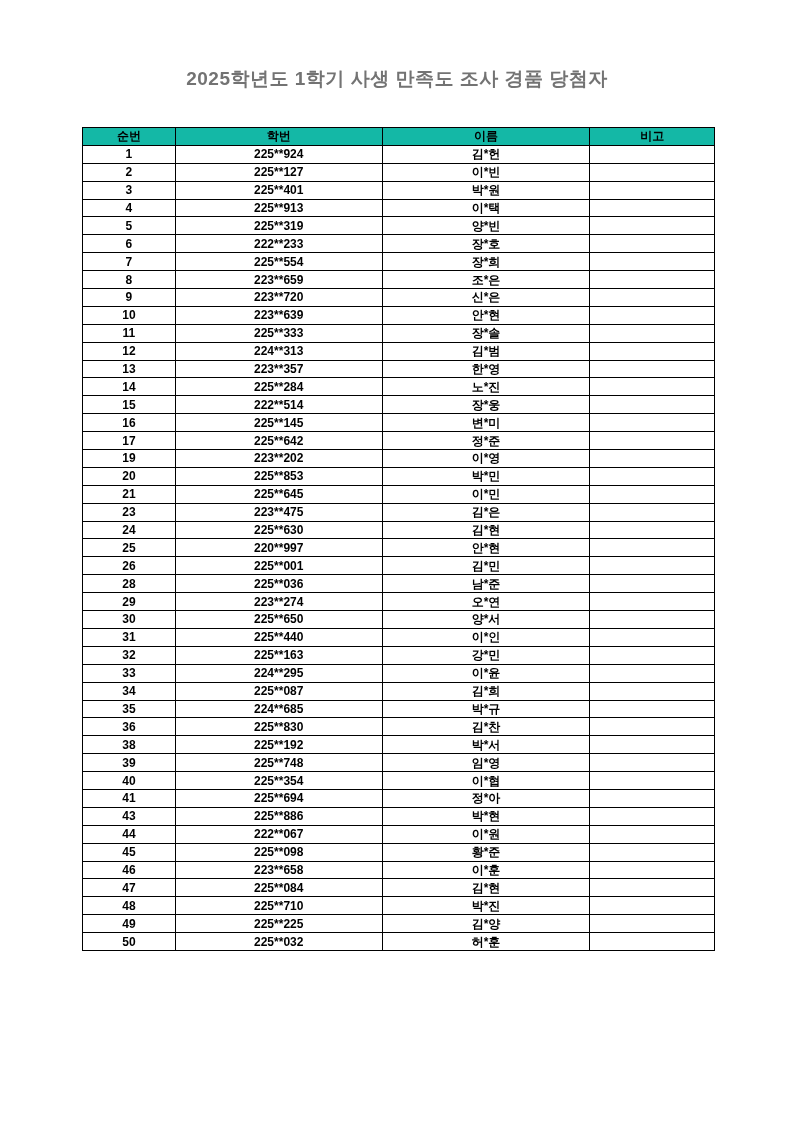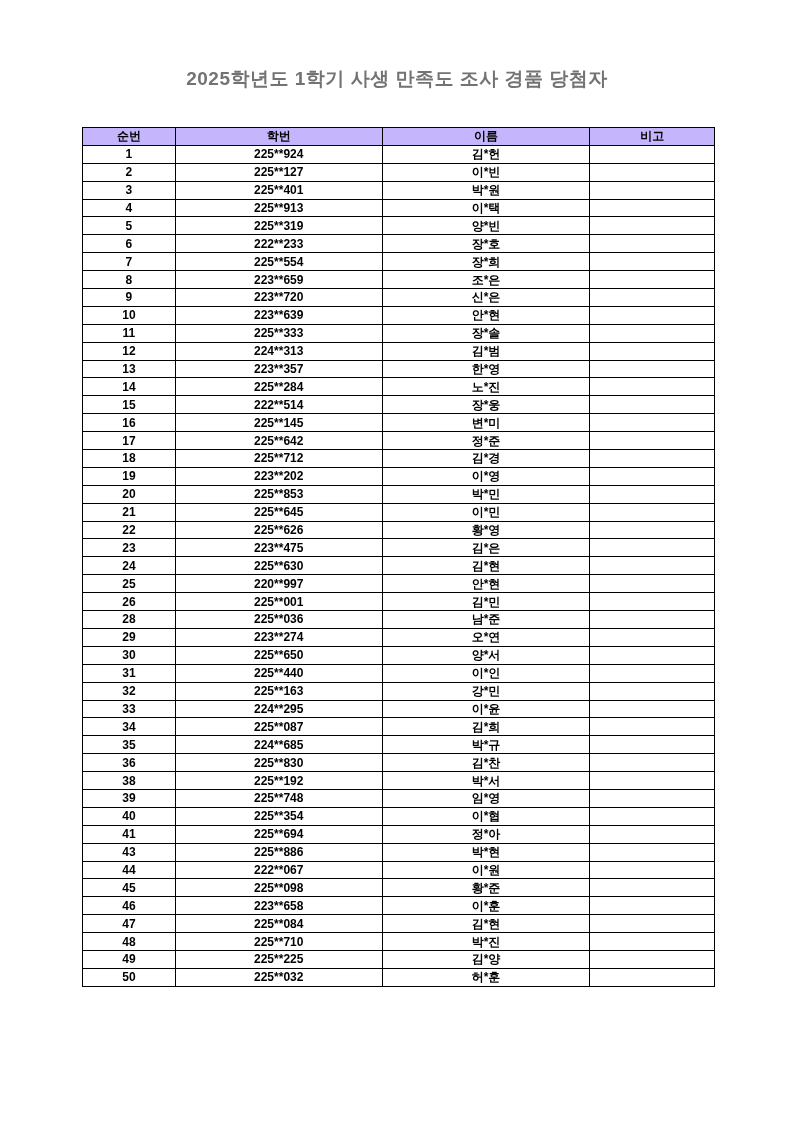--- a/index.html
+++ b/index.html
@@ -45,21 +45,21 @@
     font-weight: bold;
     color: #000000;
     line-height: 1;
     overflow: hidden;
     white-space: nowrap;
   }
   table.winners {
     border: 1.5px solid #000000;
   }
   table.winners thead th {
-    background: #c4b5fd;
+    background: #14b8a6;
     border-bottom: 1.5px solid #000000;
     margin-left: 19px;
   }
   col.c-no   { width: 14.7%; }
   col.c-id   { width: 32.7%; }
   col.c-name { width: 32.9%; }
   col.c-note { width: 19.7%; }
 </style>
 </head>
 <body>
@@ -180,50 +180,38 @@
           <td>변*미</td>
           <td></td>
         </tr>
         <tr>
           <td>17</td>
           <td>225**642</td>
           <td>정*준</td>
           <td></td>
         </tr>
         <tr>
-          <td>18</td>
-          <td>225**712</td>
-          <td>김*경</td>
-          <td></td>
-        </tr>
-        <tr>
           <td>19</td>
           <td>223**202</td>
           <td>이*영</td>
           <td></td>
         </tr>
         <tr>
           <td>20</td>
           <td>225**853</td>
           <td>박*민</td>
           <td></td>
         </tr>
         <tr>
           <td>21</td>
           <td>225**645</td>
           <td>이*민</td>
           <td></td>
         </tr>
         <tr>
-          <td>22</td>
-          <td>225**626</td>
-          <td>황*영</td>
-          <td></td>
-        </tr>
-        <tr>
           <td>23</td>
           <td>223**475</td>
           <td>김*은</td>
           <td></td>
         </tr>
         <tr>
           <td>24</td>
           <td>225**630</td>
           <td>김*현</td>
           <td></td>

